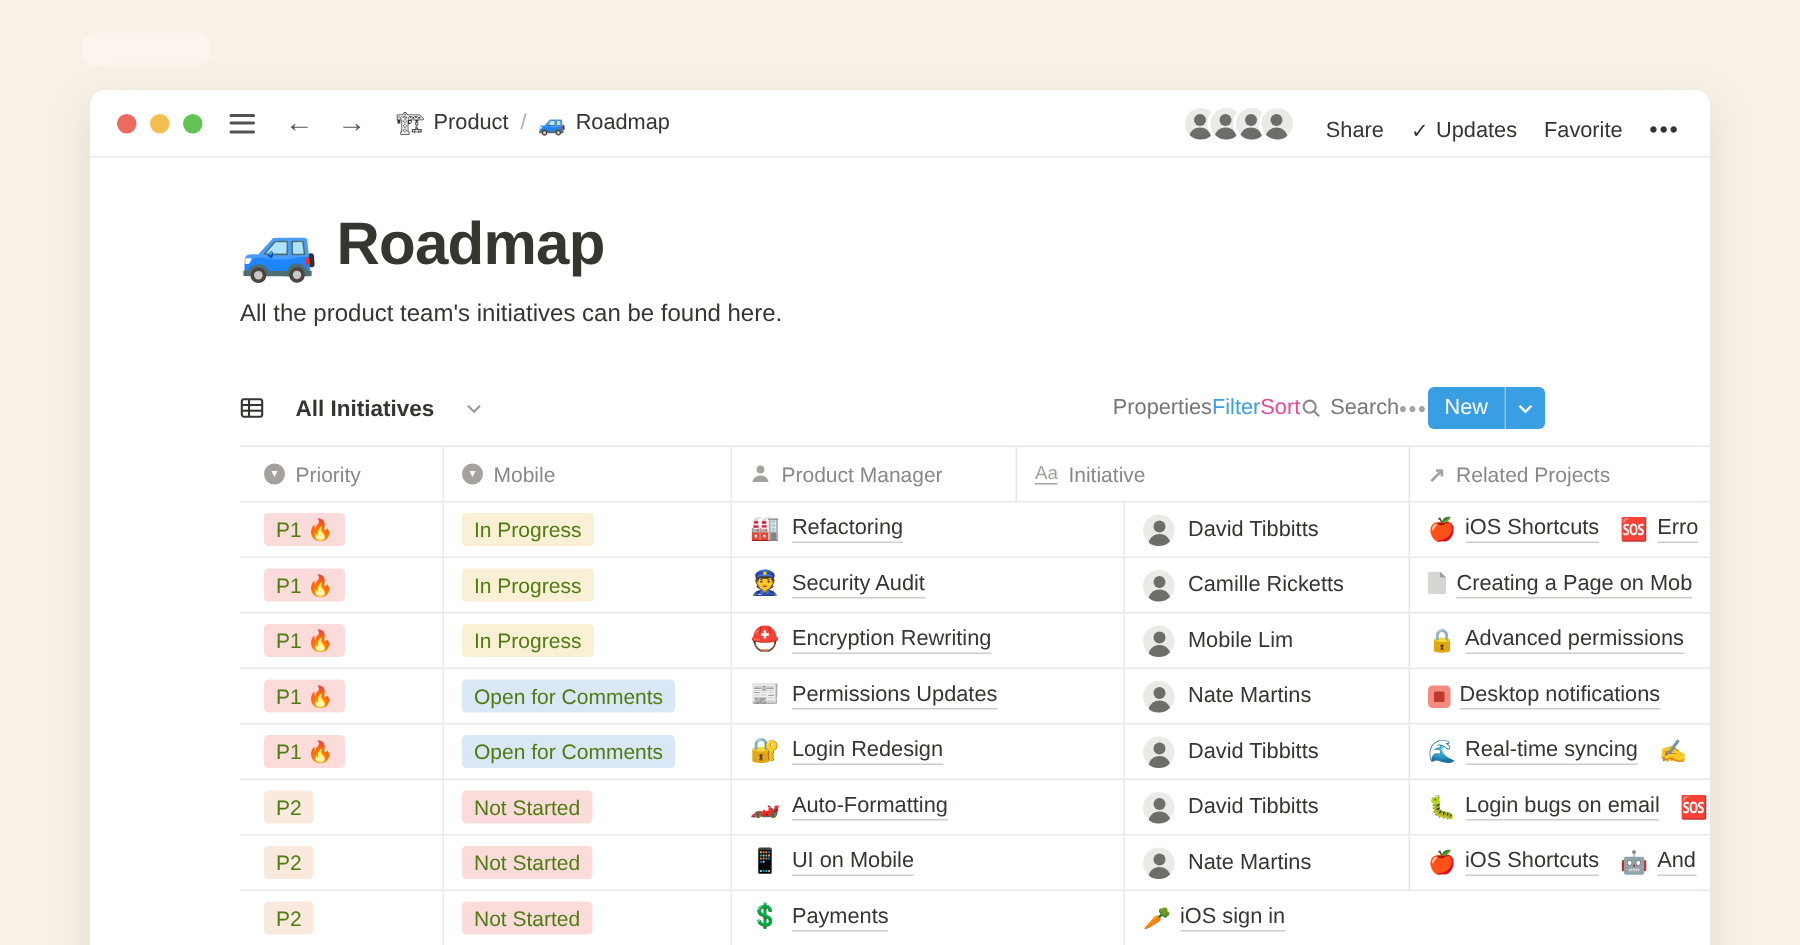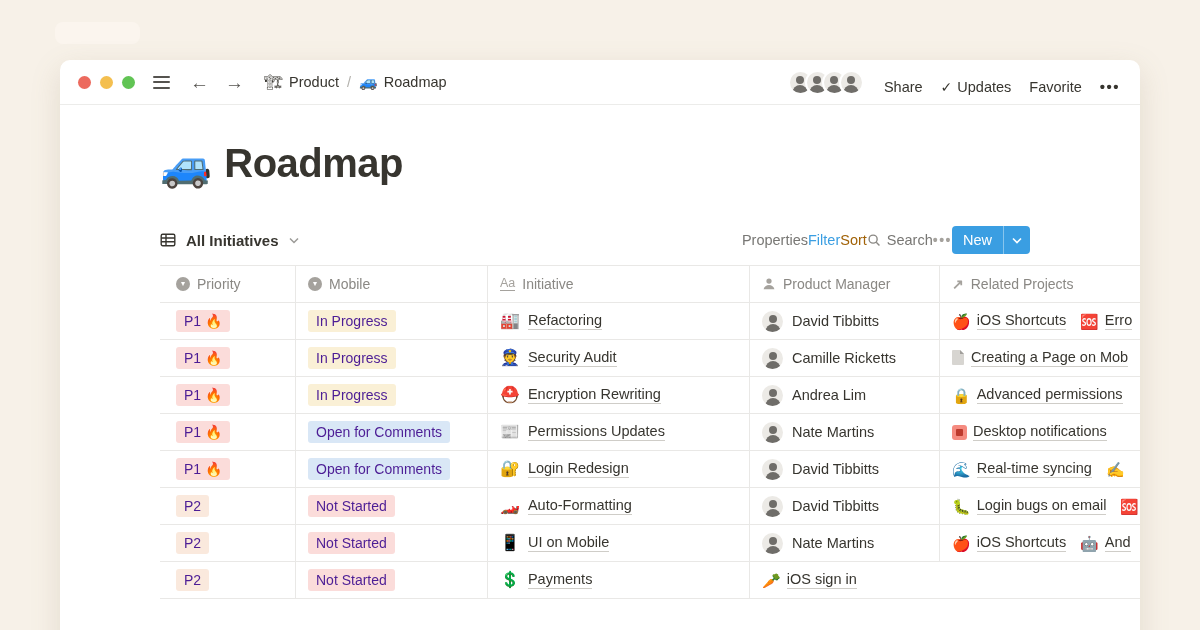--- a/index.html
+++ b/index.html
@@ -35,21 +35,21 @@
 
   
   .content { padding-top:34px; padding-left:100px; }
   .title-row { display:flex; align-items:flex-end; gap:12px; }
   .page-emoji { font-size:42px; line-height:1; }
   h1.page-title { font-size:40px; line-height:1.2; font-weight:700; letter-spacing:-.5px; color:#37352f; }
   .page-desc { margin-top:14px; font-size:16px; color:#37352f; }
 
   
   .view-toolbar { margin-top:39px; margin-right:110px; display:flex; align-items:center; height:28px; }
-  .view-left { display:flex; align-items:center; gap:10px; cursor:pointer; }
+  .view-left { display:flex; align-items:center; gap:21px; cursor:pointer; }
   .view-name { font-size:15px; font-weight:700; }
   .chev { display:inline-flex; }
   .view-right { margin-left:auto; display:flex; align-items:center; font-size:14.5px; }
   .tool { cursor:pointer; color:#787774; }
   .tool.accent { font-weight:500; }
   .searchbox { display:flex; align-items:center; gap:6px; color:#787774; cursor:pointer; }
   .tdots { color:#a5a29d; font-size:14px; letter-spacing:1.5px; font-weight:bold; cursor:pointer; }
   .new-btn { display:flex; align-items:stretch; height:28px; border-radius:4px; overflow:hidden; cursor:pointer; }
   .new-label { color:#fff; font-size:14.5px; font-weight:500; padding:0 11px; display:flex; align-items:center; }
   .new-div { width:1px; background:rgba(255,255,255,.4); }
@@ -62,21 +62,21 @@
   .col-priority { width:136px; padding-left:16px; }
   .col-status { width:192px; }
   .col-initiative { width:262px; }
   .col-manager { width:190px; }
   .col-related { width:344px; border-right:none; }
   .thead .cell { color:#8a8884; font-size:14px; gap:7px; }
   .sel-icon { width:14px; height:14px; border-radius:50%; background:#a5a29d; color:#fff; font-size:8px;
               display:inline-flex; align-items:center; justify-content:center; line-height:1; }
   .aa-icon { font-size:12.5px; color:#a5a29d; border-bottom:1.5px solid #a5a29d; line-height:1.1; }
   .rel-icon { font-size:14px; color:#a5a29d; font-weight:bold; }
-  .pill { font-size:14px; padding:3px 8px; border-radius:3px; color:#4c1d95; line-height:1.2;text-align:right; }
+  .pill { font-size:14px; padding:3px 8px; border-radius:3px; color:#4d7c0f; line-height:1.2;text-align:right; }
   .emo-cell { font-size:16px; margin-right:8px; line-height:1; }
   .plink { color:#37352f; font-weight:500; font-size:14.5px; border-bottom:1px solid #cfcdc8; padding-bottom:1px; cursor:pointer; }
   .mgr-name { font-size:14.5px; }
   .cell .avatar { width:21px; height:21px; margin-right:9px; }
   .rel-item { display:inline-flex; align-items:center; margin-right:14px; }
   .rel-item .emo-cell { margin-right:6px; font-size:15px; }
   .redsq { width:15px; height:15px; border-radius:3px; background:#f58b80; position:relative; display:inline-block; }
   .redsq::after { content:""; position:absolute; left:4px; top:4px; right:4px; bottom:4px; background:#bd3a2d; border-radius:1px; }
 </style>
 </head>
@@ -125,20 +125,21 @@
       <span class="tb-action">Favorite</span>
       <span class="dots">•••</span>
     </div>
   </div>
 
   <div class="content">
     <div class="title-row">
       <span class="page-emoji">🚙</span>
       <h1 class="page-title">Roadmap</h1>
     </div>
+    <p class="page-desc">All the product team's initiatives can be found here.</p>
 
     <div class="view-toolbar">
       <div class="view-left">
         <span class="chev">
           <svg width="16" height="16" viewBox="0 0 16 16" fill="none" stroke="#37352f" stroke-width="1.4">
             <rect x="1.2" y="2.2" width="13.6" height="11.6" rx="1.5"></rect>
             <line x1="1.2" y1="6" x2="14.8" y2="6"></line>
               <line x1="1.2" y1="9.8" x2="14.8" y2="9.8"></line>
             <line x1="6" y1="2.2" x2="6" y2="13.8"></line>
           </svg>
@@ -146,21 +147,21 @@
         <span class="view-name">All Initiatives</span>
         <span class="chev">
           <svg width="10" height="7" viewBox="0 0 10 7" fill="none" stroke="#9b9a97" stroke-width="1.5">
               <path d="M1 1.5l4 4 4-4"></path>
             </svg>
         </span>
       </div>
       <div class="view-right">
         <span class="tool">Properties</span>
         <span class="tool accent" style="color:#3a9ee2">Filter</span>
-        <span class="tool accent" style="color:#a16207">Sort</span>
+        <span class="tool accent" style="color:#ec4899">Sort</span>
         <span class="searchbox">
           <svg width="14" height="14" viewBox="0 0 16 16" fill="none" stroke="#8a8884" stroke-width="1.6">
             <circle cx="7" cy="7" r="4.6"></circle>
               <line x1="10.6" y1="10.6" x2="14.2" y2="14.2"></line>
           </svg>
           <span>Search</span>
         </span>
         <span class="tdots">•••</span>
         <span class="new-btn" style="background:#3a9ee2">
           <span class="new-label">New</span>
@@ -177,31 +178,31 @@
     <div class="table-wrap">
       <div class="trow thead">
         <div class="cell col-priority">
           <span class="sel-icon">▾</span>
           <span>Priority</span>
         </div>
         <div class="cell col-status">
           <span class="sel-icon">▾</span>
           <span>Mobile</span>
         </div>
-        <div class="cell col-initiative">
-          <span class="aa-icon">Aa</span>
-          <span>Initiative</span>
-        </div>
         <div class="cell col-manager">
           <svg width="14" height="14" viewBox="0 0 16 16" fill="#a5a29d">
             <circle cx="8" cy="4.6" r="3"></circle>
               <path d="M1.8 14c.6-3.1 3.2-4.9 6.2-4.9s5.6 1.8 6.2 4.9z"></path>
           </svg>
           <span>Product Manager</span>
         </div>
+        <div class="cell col-initiative">
+          <span class="aa-icon">Aa</span>
+          <span>Initiative</span>
+        </div>
         <div class="cell col-related">
           <span class="rel-icon">↗</span>
           <span>Related Projects</span>
         </div>
       </div>
       <div id="tbody">
           <div class="trow">
             <div class="cell col-priority">
               <span class="pill" style="background: rgb(251, 220, 218);">P1 🔥</span>
             </div>
@@ -258,21 +259,21 @@
             </div>
             <div class="cell col-status">
               <span class="pill" style="background: rgb(250, 240, 214);">In Progress</span>
             </div>
             <div class="cell col-initiative">
               <span class="emo-cell">⛑️</span>
               <span class="plink">Encryption Rewriting</span>
             </div>
             <div class="cell col-manager">
               <span class="avatar"></span>
-              <span class="mgr-name">Andrea Lim</span>
+              <span class="mgr-name">Mobile Lim</span>
             </div>
             <div class="cell col-related">
               <span class="rel-item">
                 <span class="emo-cell">🔒</span>
                 <span class="plink">Advanced permissions</span>
               </span>
             </div>
           </div>
           <div class="trow">
             <div class="cell col-priority">

